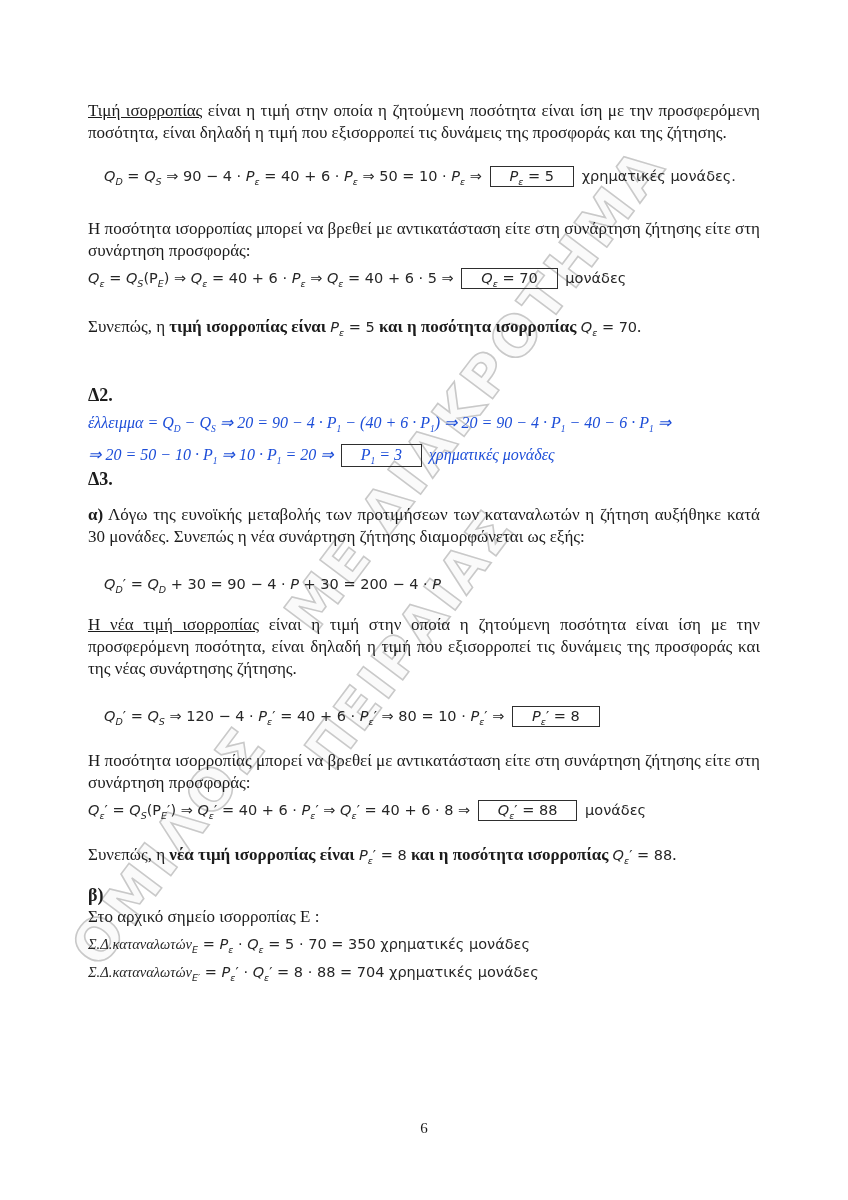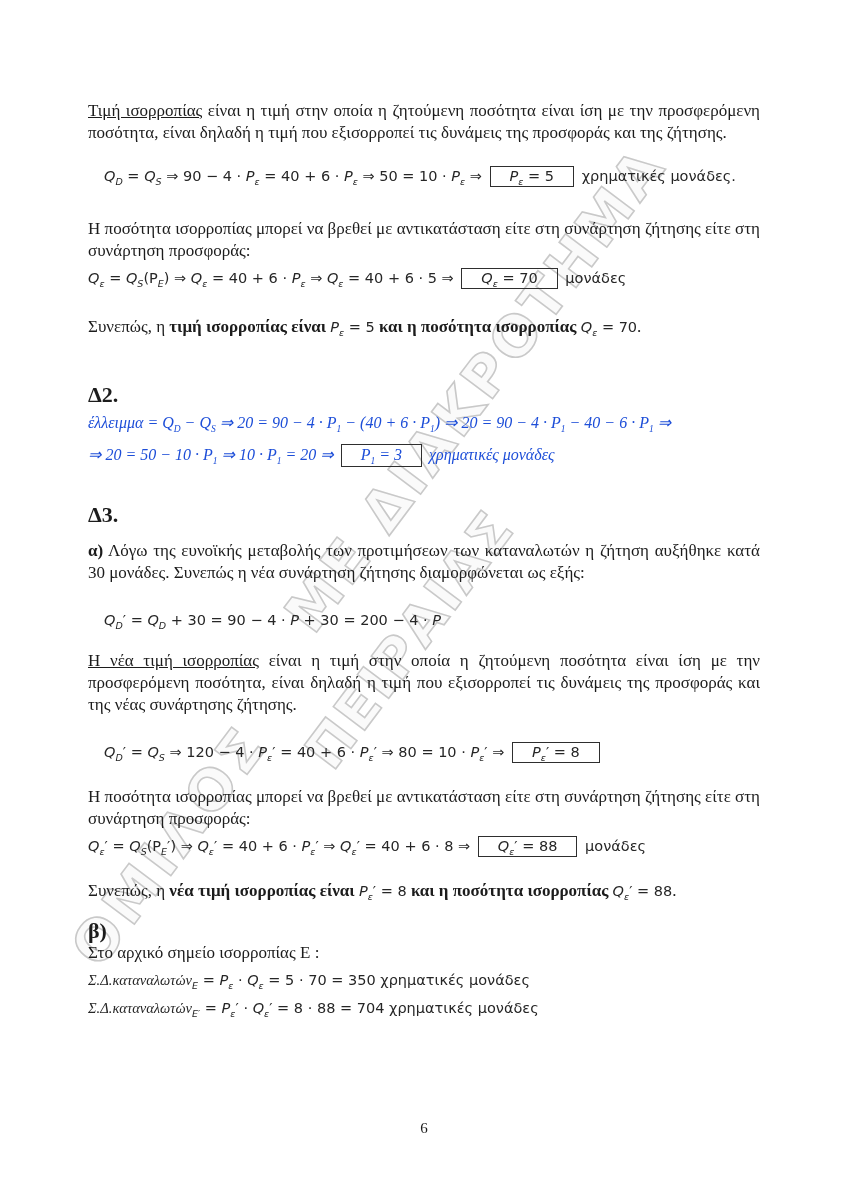--- a/index.html
+++ b/index.html
@@ -30,21 +30,21 @@
   
   .content{
     position:absolute;left:88px;top:100px;width:672px;z-index:1;
   }
   p, .formula, h3{margin:0;padding:0;}
   .para{
     font-size:17px;line-height:22px;
   }
   .just{text-align:justify;}
   .heading{
-    font-size:22px;line-height:22px;font-weight:700;
+    font-size:18px;line-height:22px;font-weight:700;
   }
   .formula{
     font-family:"DejaVu Sans", sans-serif;
     font-size:14.5px;line-height:24px;
     color:#262626;
     white-space:nowrap;
   }
   .formula.serif-it{
     font-family:"Liberation Serif", serif;
     font-style:italic;
@@ -70,21 +70,21 @@
     display:inline-block;
     border:1.2px solid #2e2e2e;
     padding:0 19px;
     margin:0 3px;
     line-height:1.3;
   }
   .ind{padding-left:16px;}
   
   .mt4{margin-top:4px;}  .mt6{margin-top:6px;}
   .mt14{margin-top:14px;}.mt18{margin-top:18px;}.mt20{margin-top:20px;}
-  .mt22{margin-top:22px;}.mt24{margin-top:24px;}.mt26{margin-top:26px;}.mt30{margin-top:30px;}.mt36{margin-top:36px;}
+  .mt22{margin-top:22px;}.mt24{margin-top:24px;}.mt26{margin-top:26px;}.mt30{margin-top:30px;}.mt36{}
   .mt46{margin-top:46px;}.mt48{margin-top:48px;}
   .page-number{
     position:absolute;left:0;right:0;top:1120px;
     text-align:center;
     font-size:15px;color:#1c1c1c;z-index:1;
   }
 </style>
 </head>
 <body>
 

